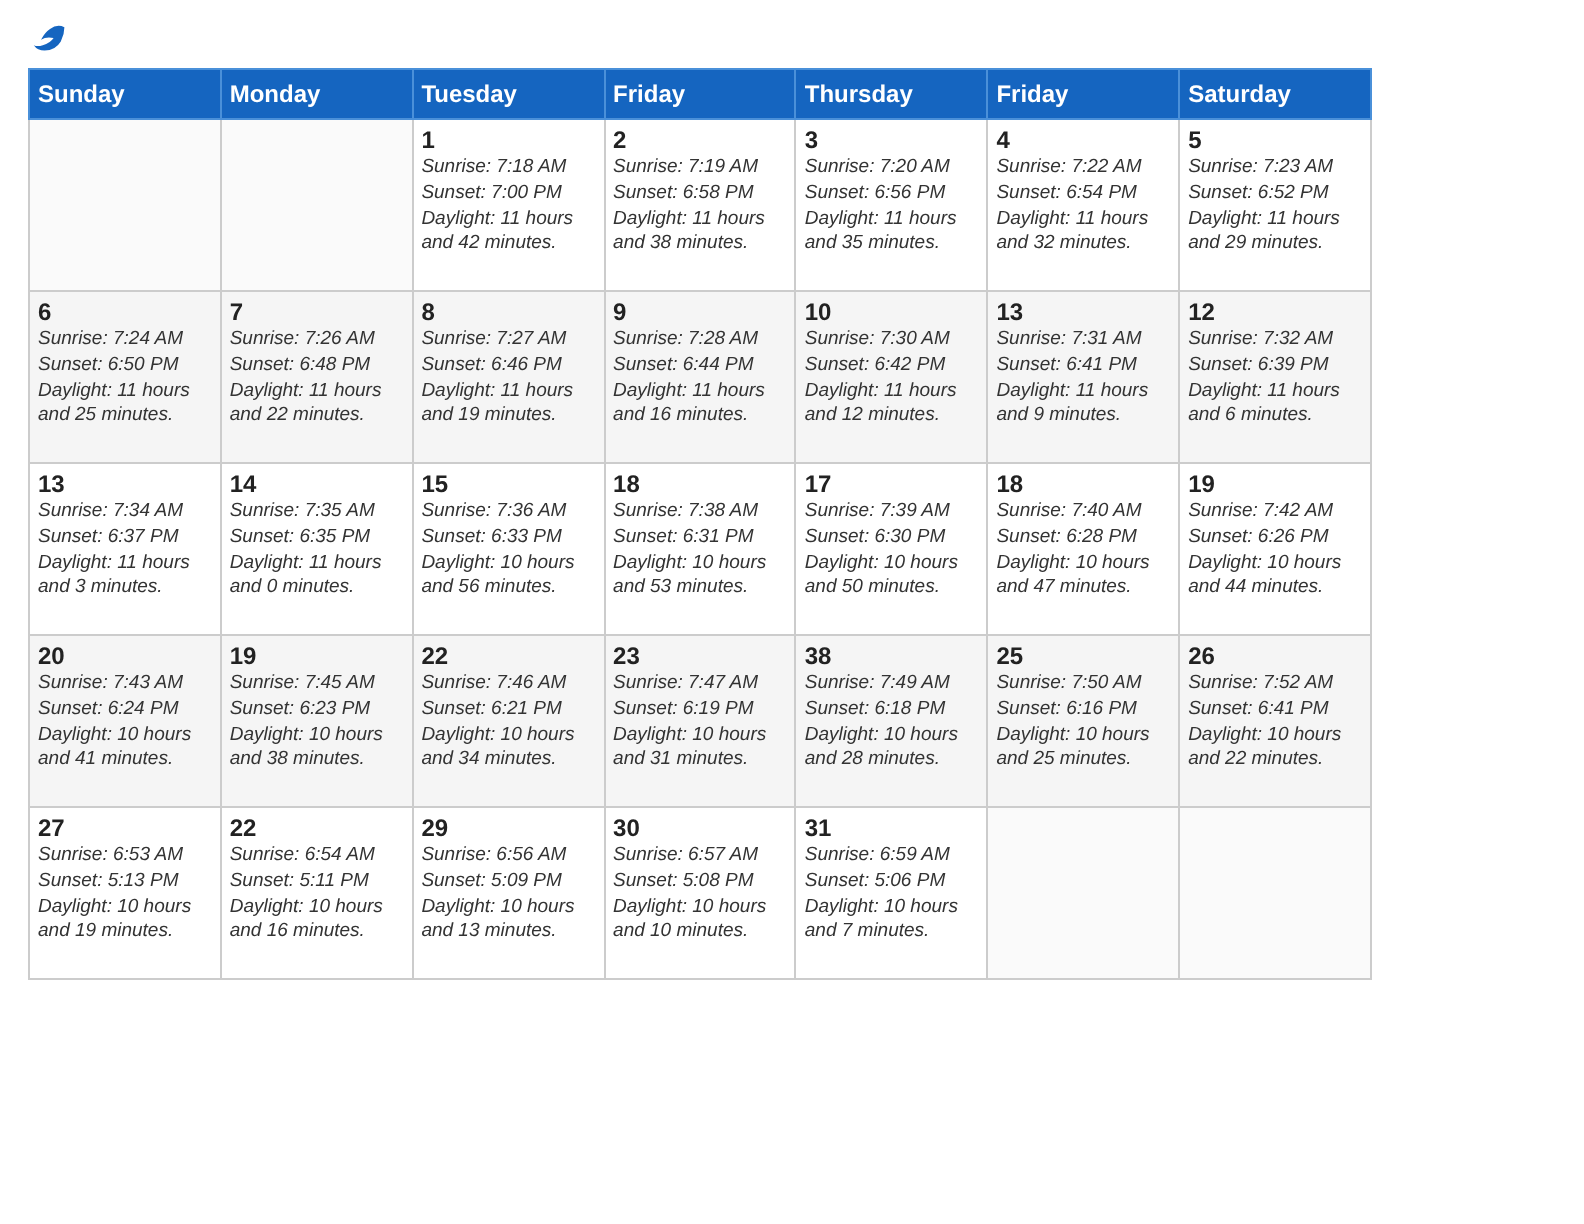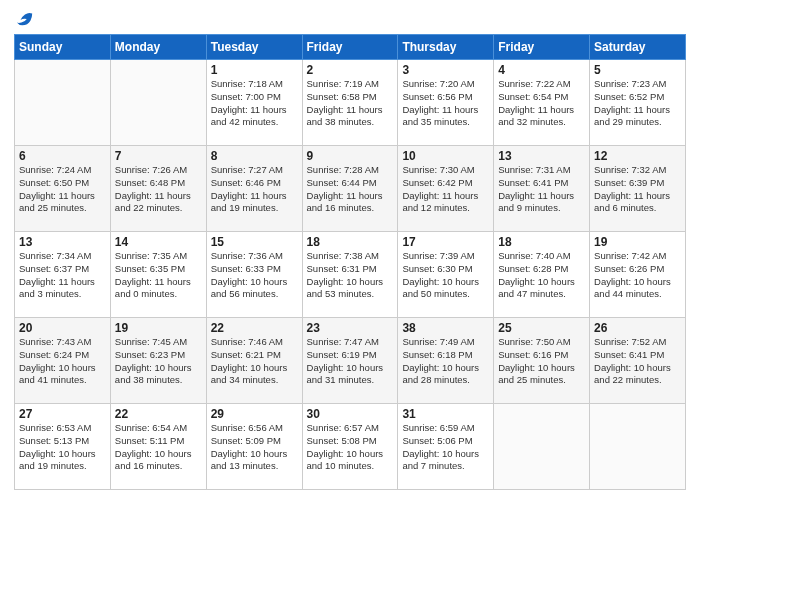--- a/index.html
+++ b/index.html
@@ -82,20 +82,21 @@
       font-size: 12px;
       font-weight: bold;
       color: #222;
       display: block;
       margin-bottom: 1px;
     }
     .day-info {
       font-size: 9.5px;
       line-height: 1.35;
       color: #333;
+      font-style: italic;
     }
     .empty-cell {
       background: #fafafa !important;
     }
   </style>
 </head>
 <body>
 
 <div class="page">
   <div class="header">

